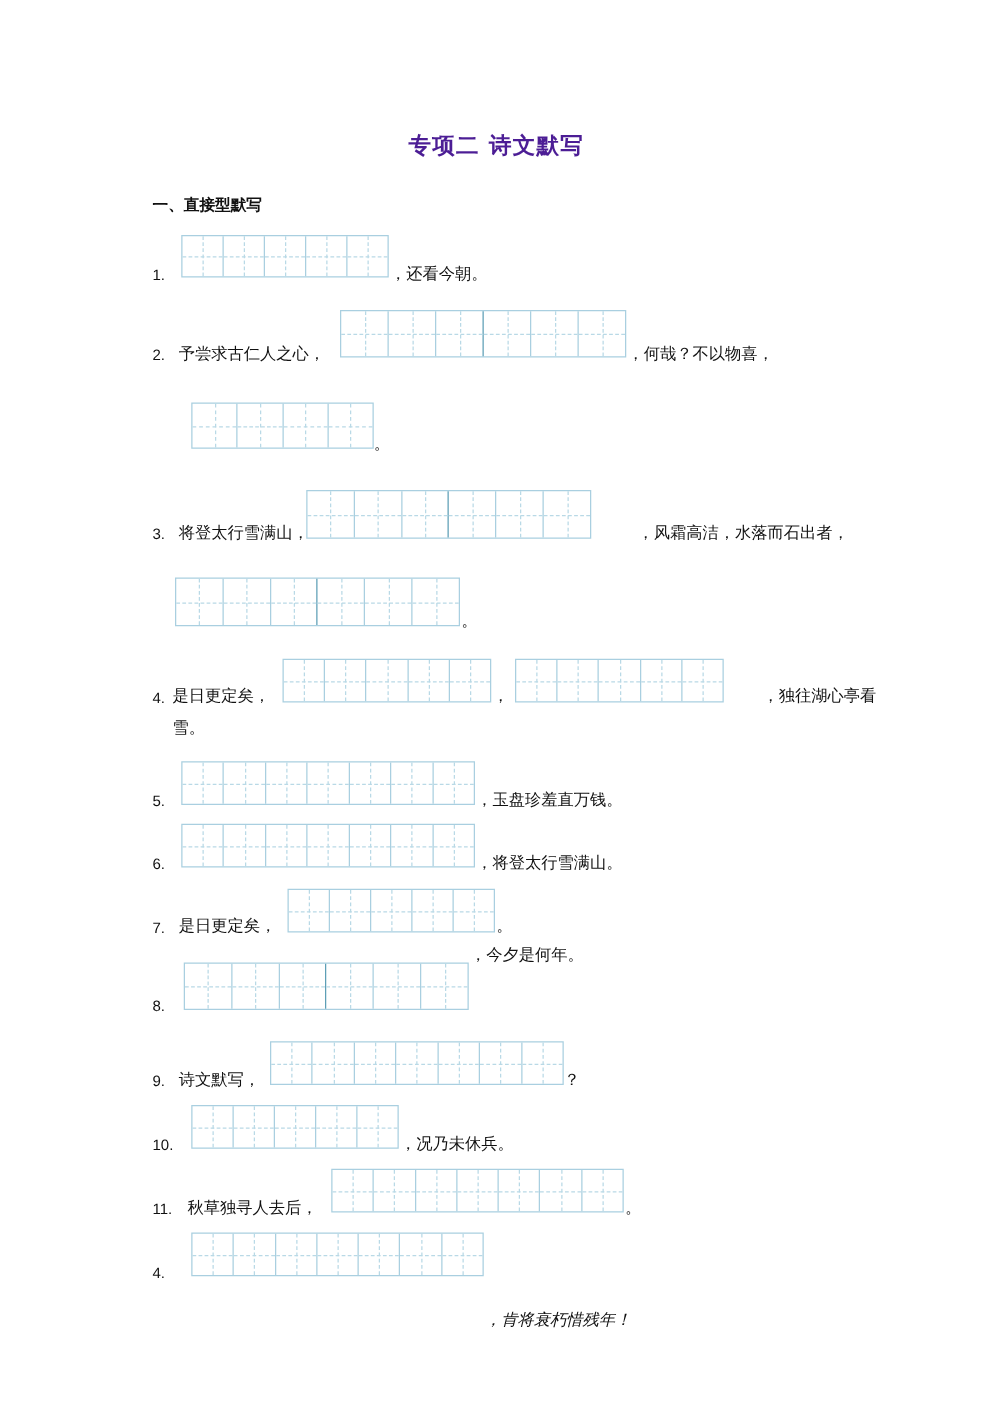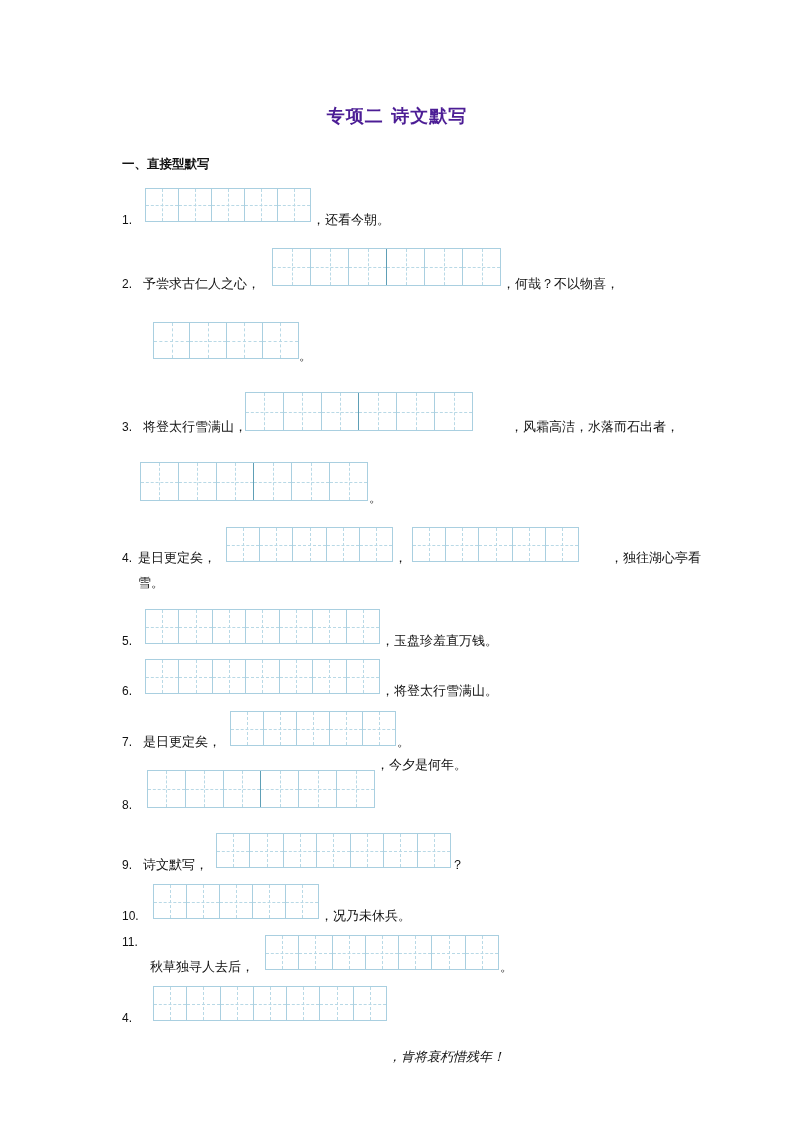--- a/index.html
+++ b/index.html
@@ -176,21 +176,21 @@
     <div class="sq"></div>
       <div class="sq"></div>
       <div class="sq"></div>
       <div class="sq"></div>
       <div class="sq"></div>
   </div>
   <span class="txt" style="left:320px;top:908px;">，况乃未休兵。</span>
 </div>
 
 <div>
-  <span class="txt num" style="left:122px;top:934px;">11.</span>
+  <span class="txt num" style="left:122px;top:959px;">11.</span>
   <span class="txt" style="left:150px;top:959px;text-align:center;">秋草独寻人去后，</span>
   <div class="grid" style="left:265px;top:935px;width:234px;height:35px;">
     <div class="sq"></div>
       <div class="sq"></div>
       <div class="sq"></div>
       <div class="sq"></div>
       <div class="sq"></div>
       <div class="sq"></div>
       <div class="sq"></div>
   </div>

